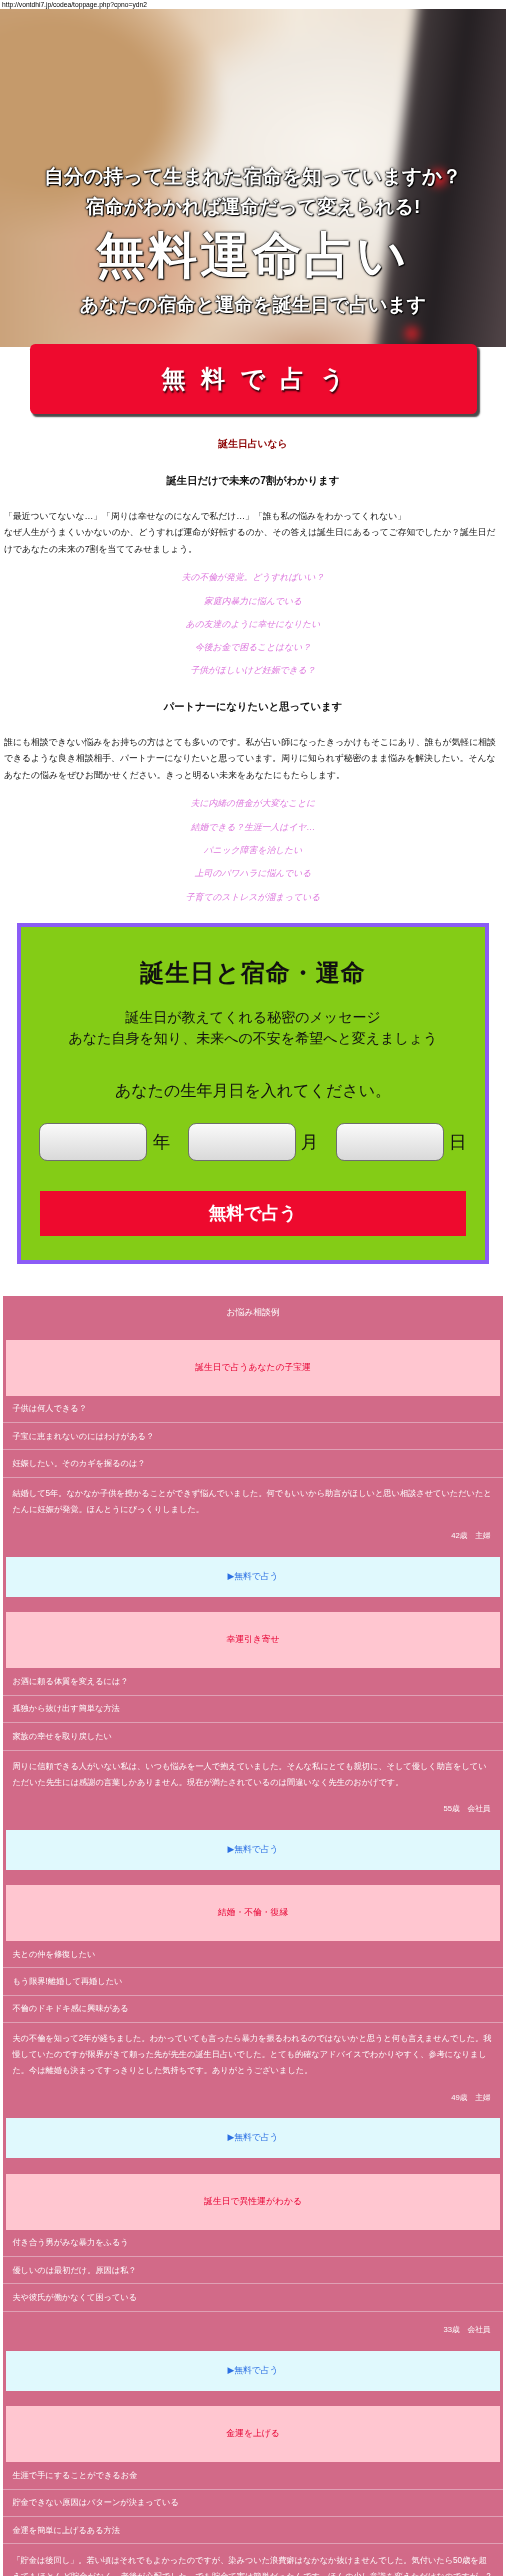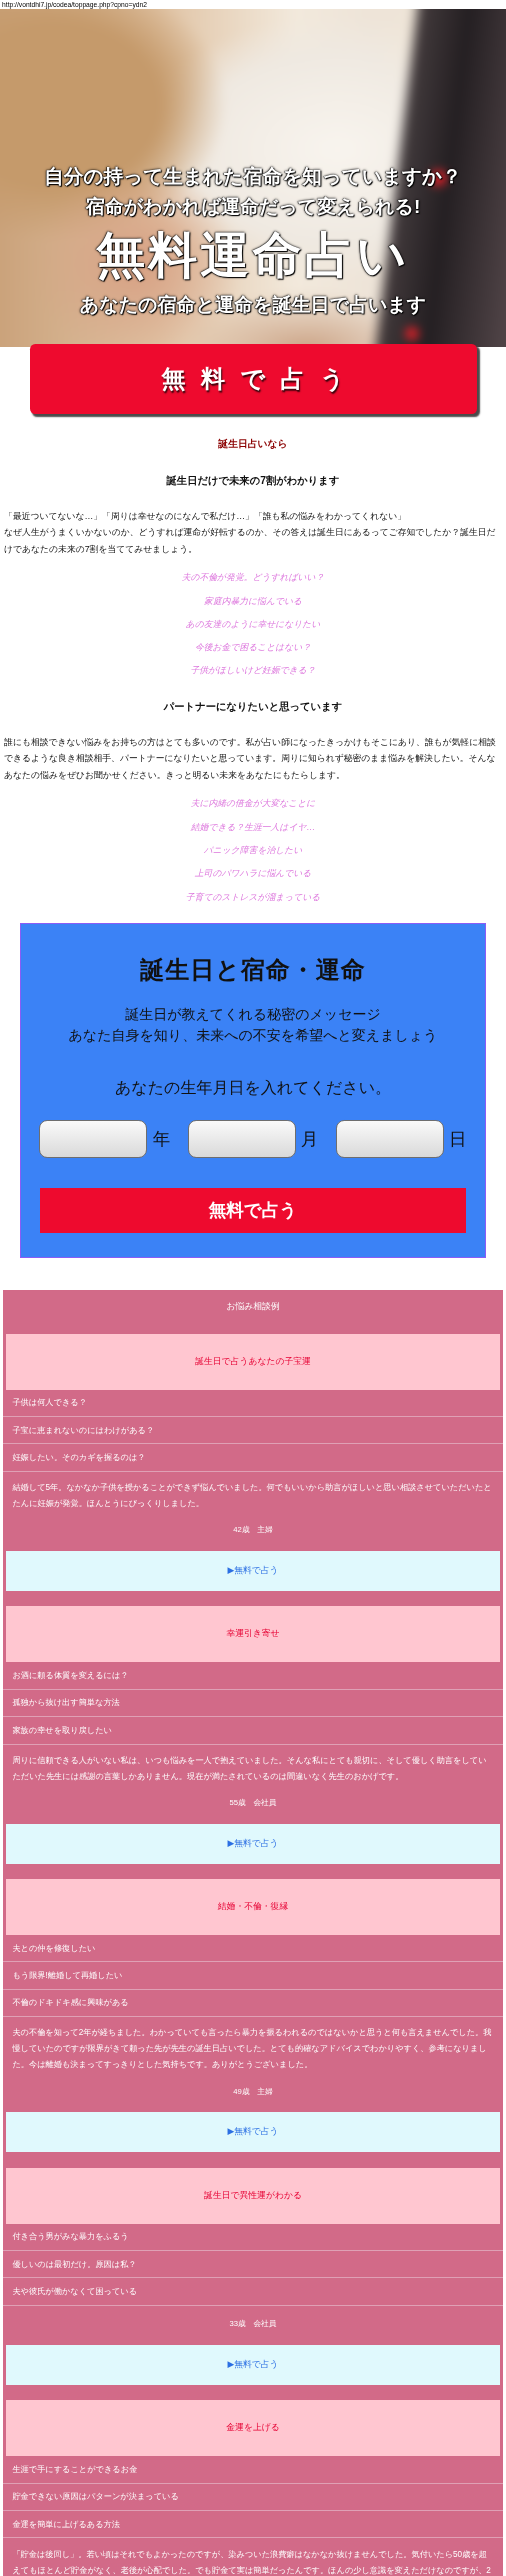--- a/index.html
+++ b/index.html
@@ -36,39 +36,39 @@
     letter-spacing:15.5px;text-indent:15.5px;text-shadow:1px 1.5px 1.5px rgba(0,0,0,.8);text-decoration:none;}
 
   
   .lead{margin:24px 0 0;text-align:center;color:#8b0000;font-weight:bold;font-size:9.8px;}
   .h2{margin:23px 0 0;text-align:center;font-weight:bold;font-size:10.3px;color:#111;}
   .para{margin:19.6px 4.1px 0;font-size:8.8px;line-height:1.85;color:#111;}
   .worry-list{margin:15.5px 0 0;padding:0;list-style:none;text-align:center;color:#dd77dd;font-size:8.8px;}
   .worry-list li{margin:11.3px 0;font-style:italic;}
 
   
-  .form-box{width:443px;margin:19.6px auto 0;border:1px solid #8b5cf6;background:#3b82f6;
+  .form-box{width:443px;margin:19.6px auto 0;border:4px solid #8b5cf6;background:#84cc16;
     padding:30px 10.3px 24px;text-align:center;}
   .fb-heading{font-size:24px;font-weight:bold;letter-spacing:1px;color:#111;}
   .fb-sub{margin-top:17.5px;font-size:14px;line-height:1.55;color:#111;}
   .fb-label{margin-top:31px;font-size:16px;color:#111;}
   .fb-fields{margin-top:20.6px;display:flex;align-items:center;justify-content:center;}
   .fb-input{width:102px;height:34px;border:1px solid #6e6e6e;border-radius:8.2px;
     background:linear-gradient(#fafafa,#d9d9d9);font-size:15.5px;text-align:center;outline:none;}
   .fb-unit{font-size:17.5px;margin:0 17.5px 0 5.2px;color:#111;}
   .fb-submit{margin-top:30px;width:96%;height:45px;background:#ee0a2e;color:#fff;border:none;
     font-size:17.5px;font-weight:bold;font-family:inherit;cursor:pointer;}
 
   
   .consult{margin:32px 3.1px 0;background:#d26a88;color:#fff;padding:2.1px 0 18.5px;}
   .c-header{text-align:center;font-size:8.8px;padding:9.3px 0 5.2px;}
   .c-banner{margin:15.5px 3.1px 0;background:#ffc6d0;color:#e60033;text-align:center;font-size:8.8px;padding:22px 0;font-family:Liberation Mono, monospace;}
   .c-topic{padding:7.7px 9.3px;font-size:8.2px;border-bottom:0.5px solid #dfa0b5;}
   .c-text{padding:8.2px 9.3px 0;font-size:8.2px;line-height:1.95;}
-  .c-sig{text-align:center;font-size:7.7px;padding:13.4px 12.4px 15.5px;}
+  .c-sig{text-align:right;font-size:7.7px;padding:13.4px 12.4px 15.5px;}
   .cta-banner{display:block;margin:0 3.1px;background:#e0f9fd;text-align:center;padding:14px 0;
     font-size:8.8px;text-decoration:none;}
   .cta-banner .arrow,.cta-banner .lbl{color:#2b6fe3;}
 </style>
 </head>
 <body>
 
 <div class="page">
 
   <div class="url-text">http://vontdhi7.jp/codea/toppage.php?cpno=ydn2</div>

